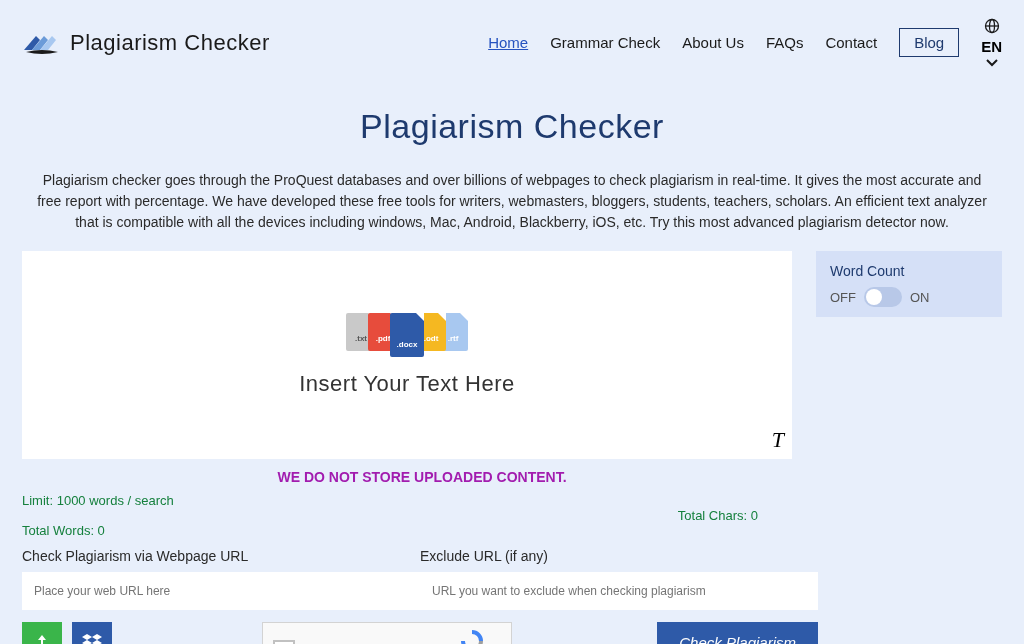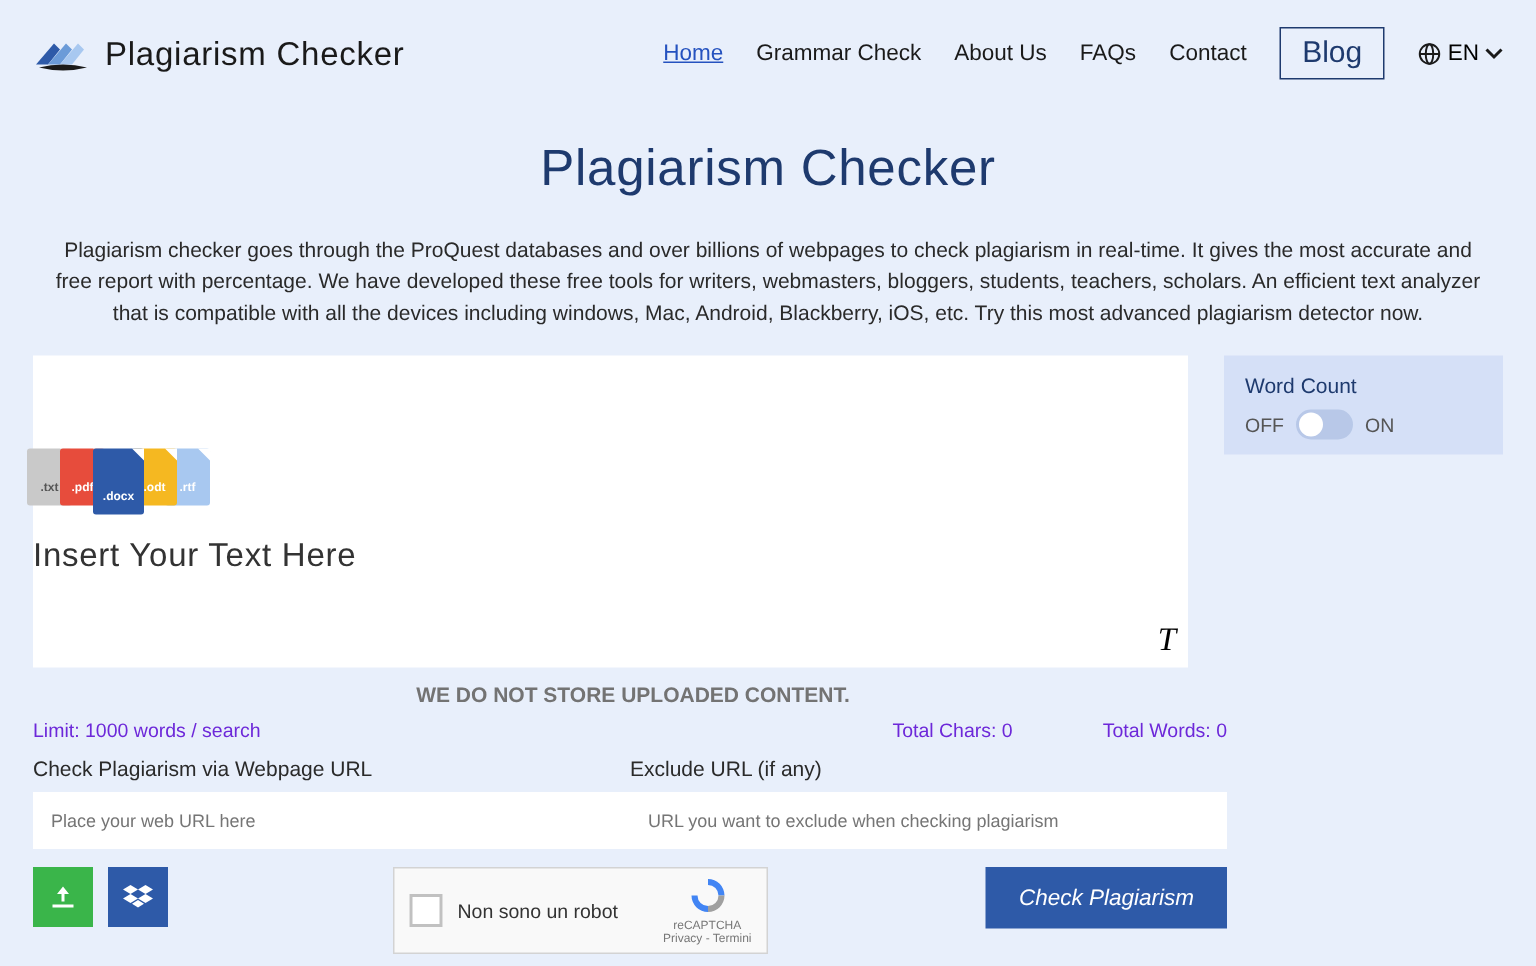--- a/index.html
+++ b/index.html
@@ -37,32 +37,33 @@
   color: #1a1a1a;
   cursor: pointer;
 }
 .nav-link.active {
   color: #2552bf;
   text-decoration: underline;
 }
 .blog-btn {
   border: 1.5px solid #1e3a6e;
   padding: 5px 14px;
-  font-size: 20px;
+  font-size: 15px;
   color: #1e3a6e;
   cursor: pointer;
   background: transparent;
 }
 .lang {
   display: flex;
   align-items: center;
   gap: 4px;
   font-size: 15px;
-  font-weight: 400;
-  cursor: pointer;
+  font-weight: 700;
+  cursor: pointer;
+  flex-direction: column;
 }
 .main {
   padding: 30px 20px 0 20px;
 }
 .title {
   text-align: center;
   font-size: 34px;
   font-weight: 500;
   color: #1e3a6e;
   letter-spacing: 0.5px;
@@ -81,20 +82,21 @@
   gap: 24px;
   padding: 0 2px;
 }
 .text-area-wrap {
   background: #fff;
   flex: 1;
   height: 208px;
   position: relative;
   display: flex;
   flex-direction: column;
+  align-items: center;
   justify-content: center;
 }
 .file-icons {
   display: flex;
   gap: -8px;
   margin-bottom: 14px;
 }
 .file-icon {
   width: 30px;
   height: 38px;
@@ -172,31 +174,32 @@
   height: 16px;
   background: #fff;
   border-radius: 50%;
   top: 2px;
   left: 2px;
 }
 .notice {
   text-align: center;
   font-size: 14px;
   font-weight: 700;
-  color: #737373;
+  color: #a21caf;
   margin: 10px 0 8px 0;
   padding-right: 180px;
 }
 .stats-row {
   display: flex;
   justify-content: space-between;
   font-size: 13px;
-  color: #6d28d9;
+  color: #15803d;
   padding: 0 2px 10px 2px;
   width: 800px;
+  flex-direction: column;
 }
 .url-row {
   display: flex;
   padding: 0 2px;
   width: 800px;
   margin-bottom: 12px;
 }
 .url-col {
   flex: 1;
 }

